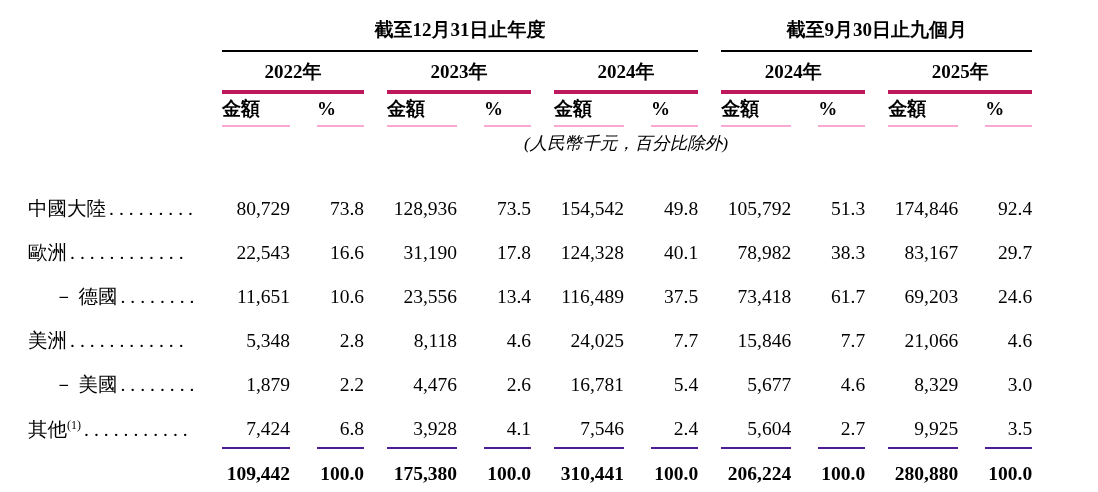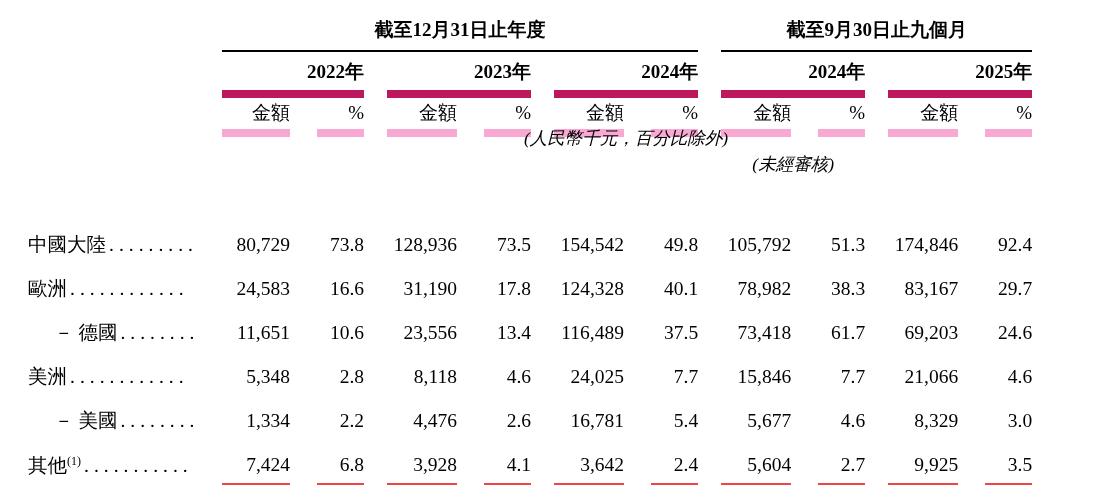--- a/index.html
+++ b/index.html
@@ -7,41 +7,41 @@
     width:1098px; height:492px; overflow:hidden;
     font-family:"Liberation Serif","DejaVu Serif",serif;
     color:#000;
   }
   .wrap { padding:8px 0 0 28px; }
   table { border-collapse:collapse; table-layout:fixed; width:1004px; }
   td, th { padding:0; margin:0; font-weight:normal; vertical-align:bottom; font-size:19px; line-height:1.1; }
 
   
   tr.r-grp th  { font-weight:bold; border-bottom:2px solid #000; padding:12px 0 9px; white-space:nowrap; }
-  tr.r-year th { font-weight:bold; text-align:right; border-bottom:8px solid #be185d; padding:10px 0 7px; white-space:nowrap; }
-  tr.r-col th  { font-weight:normal; text-align:right; border-bottom:8px solid #f9a8d4; padding:5px 0 5px; white-space:nowrap; }
+  tr.r-year th { font-weight:bold; text-align:center; border-bottom:4px solid #be185d; padding:10px 0 7px; white-space:nowrap; }
+  tr.r-col th  { font-weight:bold; text-align:left; border-bottom:2px solid #f9a8d4; padding:5px 0 5px; white-space:nowrap; }
 
   
   td.noteCell { position:relative; height:30px; }
   tr.r-note2 td.noteCell { height:26px; }
   .note {
     position:absolute; left:50%; transform:translateX(-50%);
-    bottom:18px; white-space:nowrap; font-style:italic; font-size:17.5px;
+    bottom:3px; white-space:nowrap; font-style:italic; font-size:17.5px;
   }
 
   
   tr.r-data td { height:37px; padding-bottom:7px; }
   td.lbl { white-space:nowrap; overflow:hidden; font-size:19.5px; }
   td.lbl.sub { padding-left:26px; }
   .dots { letter-spacing:5px; margin-left:3px; }
   .sup { font-size:12px; vertical-align:super; line-height:0; }
   td.num { text-align:right; font-size:19.5px; white-space:nowrap; }
 
   
-  tr.r-rule td.num { border-bottom:2px solid #ef4444; }
+  tr.r-rule td.num { border-bottom:2px solid #4c1d95; }
 
   
   tr.r-total td { font-weight:bold; padding-top:14px; }
   tr.r-total td.lbl, tr.r-total td.num { font-size:19.5px; }
 
   tr.r-spacer td { height:26px; }
 </style>
 </head>
 <body>
 
@@ -115,27 +115,20 @@
   </tr>
 
   <tr class="r-note1">
     <td colspan="9"></td>
     <td colspan="3" class="noteCell">
       <span class="note">(人民幣千元，百分比除外)</span>
     </td>
     <td colspan="8"></td>
   </tr>
 
-  <tr class="r-note2">
-    <td colspan="13"></td>
-    <td colspan="3" class="noteCell">
-      <span class="note">(未經審核)</span>
-    </td>
-    <td colspan="4"></td>
-  </tr>
 
   <tr class="r-spacer">
           <td colspan="20"></td>
         </tr>
 
   <tr class="r-data">
     <td class="lbl"><span>中國大陸</span><span class="dots">.........</span></td>
     <td class="num">80,729</td>
           <td></td>
     <td class="num">73.8</td>
@@ -152,21 +145,21 @@
           <td></td>
     <td class="num">51.3</td>
           <td></td>
     <td class="num">174,846</td>
           <td></td>
     <td class="num">92.4</td>
   </tr>
 
   <tr class="r-data">
     <td class="lbl"><span>歐洲</span><span class="dots">............</span></td>
-    <td class="num">24,583</td>
+    <td class="num">22,543</td>
           <td></td>
     <td class="num">16.6</td>
           <td></td>
     <td class="num">31,190</td>
           <td></td>
     <td class="num">17.8</td>
           <td></td>
     <td class="num">124,328</td>
           <td></td>
     <td class="num">40.1</td>
@@ -221,21 +214,21 @@
           <td></td>
     <td class="num">7.7</td>
           <td></td>
     <td class="num">21,066</td>
           <td></td>
     <td class="num">4.6</td>
   </tr>
 
   <tr class="r-data">
     <td class="lbl sub"><span>－ 美國</span><span class="dots">........</span></td>
-    <td class="num">1,334</td>
+    <td class="num">1,879</td>
           <td></td>
     <td class="num">2.2</td>
           <td></td>
     <td class="num">4,476</td>
           <td></td>
     <td class="num">2.6</td>
           <td></td>
     <td class="num">16,781</td>
           <td></td>
     <td class="num">5.4</td>
@@ -252,21 +245,21 @@
   <tr class="r-data r-rule">
     <td class="lbl"><span>其他</span><sup class="sup">(1)</sup><span class="dots">...........</span></td>
     <td class="num">7,424</td>
           <td></td>
     <td class="num">6.8</td>
           <td></td>
     <td class="num">3,928</td>
           <td></td>
     <td class="num">4.1</td>
           <td></td>
-    <td class="num">3,642</td>
+    <td class="num">7,546</td>
           <td></td>
     <td class="num">2.4</td>
           <td></td>
     <td class="num">5,604</td>
           <td></td>
     <td class="num">2.7</td>
           <td></td>
     <td class="num">9,925</td>
           <td></td>
     <td class="num">3.5</td>

